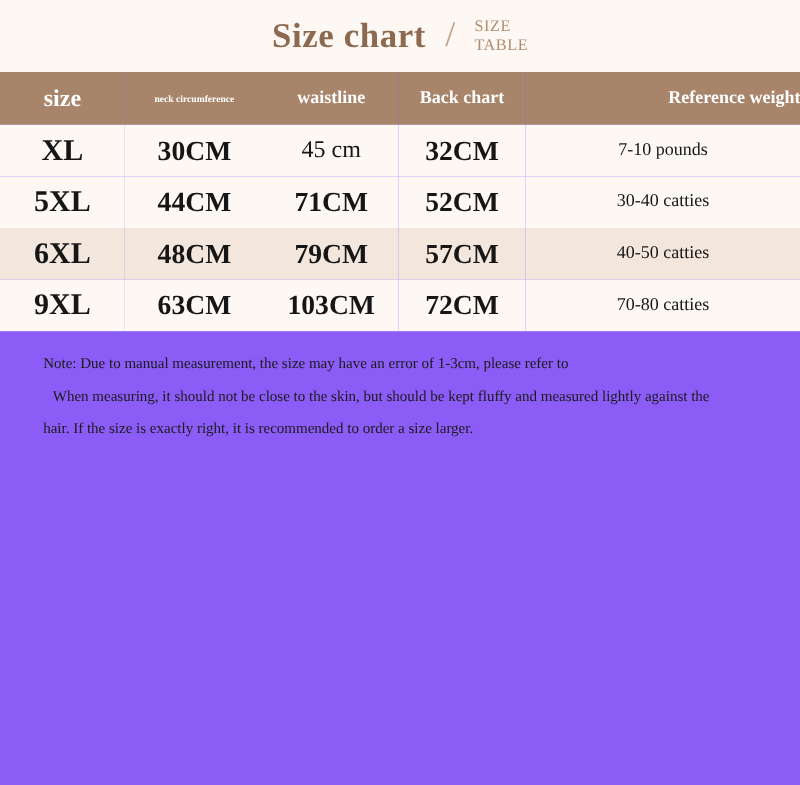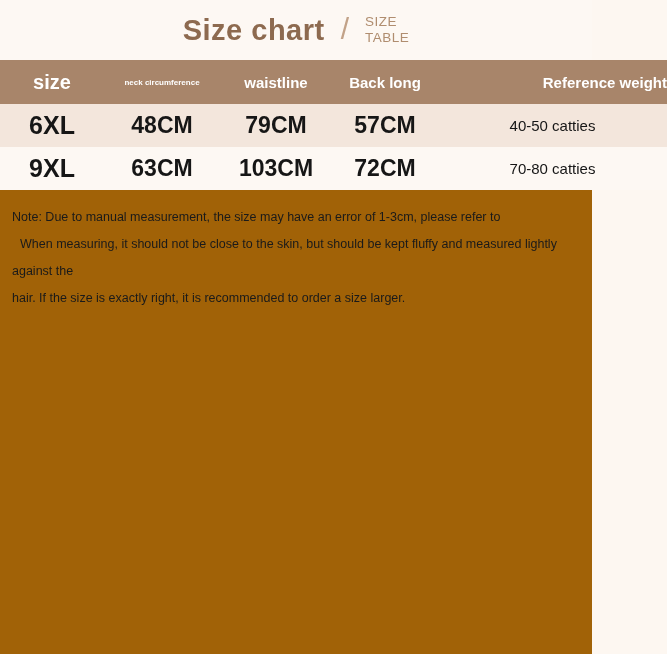--- a/index.html
+++ b/index.html
@@ -8,24 +8,25 @@
   }
   body {
     width: 667px;
     height: 654px;
     background: #fdf7f1;
     font-family: "Liberation Sans", sans-serif;
     overflow: hidden;
   }
   .page {
     position: relative;
-    width: 592px;
+    width: 667px;
     height: 654px;
-    background: #a16207;
+    background: #8b5cf6;
     box-sizing: border-box;
+    font-family: Liberation Serif, serif;
   }
 
   
   .header {
     height: 60px;
     display: flex;
     align-items: center;
     justify-content: center;
     gap: 14px;
     background: #fdf8f3;
@@ -88,21 +89,21 @@
   tbody tr.odd td { background: #fdf8f3; }
   tbody tr.even td { background: #f3e6dc; }
 
   td.cell-size { font-size: 25px; font-weight: bold; }
   td.cell-meas { font-size: 23px; font-weight: bold; }
   td.cell-meas-reg { font-size: 20px; font-weight: normal; }
   td.cell-ref { font-size: 15px; font-weight: normal; }
 
   
   .notes {
-    padding: 14px 28px 0 12px;
+    padding: 14px 28px 0 36px;
     color: #1a1a1a;
     font-size: 12.5px;
     line-height: 27px;
   }
   .notes p {
     margin: 0;
   }
   .note-indent {
     text-indent: 8px;
   }
@@ -127,25 +128,39 @@
         <col class="c1">
         <col class="c2">
         <col class="c3">
         <col class="c4">
     </colgroup>
     <thead>
       <tr>
         <th class="h-size">size</th>
         <th class="h-neck">neck circumference</th>
         <th class="h-waist">waistline</th>
-        <th class="h-back">Back long</th>
+        <th class="h-back">Back chart</th>
         <th class="h-ref">Reference weight</th>
       </tr>
     </thead>
     <tbody>
+      <tr class="odd">
+        <td class="cell-size">XL</td>
+        <td class="cell-meas">30CM</td>
+        <td class="cell-meas-reg">45 cm</td>
+        <td class="cell-meas">32CM</td>
+        <td class="cell-ref">7-10 pounds</td>
+      </tr>
+      <tr class="odd">
+        <td class="cell-size">5XL</td>
+        <td class="cell-meas">44CM</td>
+        <td class="cell-meas">71CM</td>
+        <td class="cell-meas">52CM</td>
+        <td class="cell-ref">30-40 catties</td>
+      </tr>
       <tr class="even">
         <td class="cell-size">6XL</td>
         <td class="cell-meas">48CM</td>
         <td class="cell-meas">79CM</td>
         <td class="cell-meas">57CM</td>
         <td class="cell-ref">40-50 catties</td>
       </tr>
       <tr class="odd">
         <td class="cell-size">9XL</td>
         <td class="cell-meas">63CM</td>

